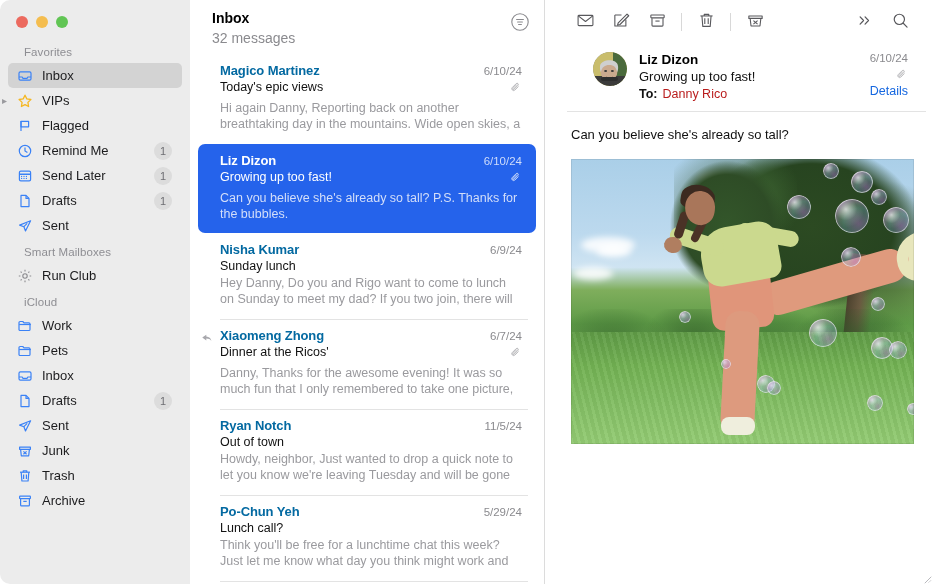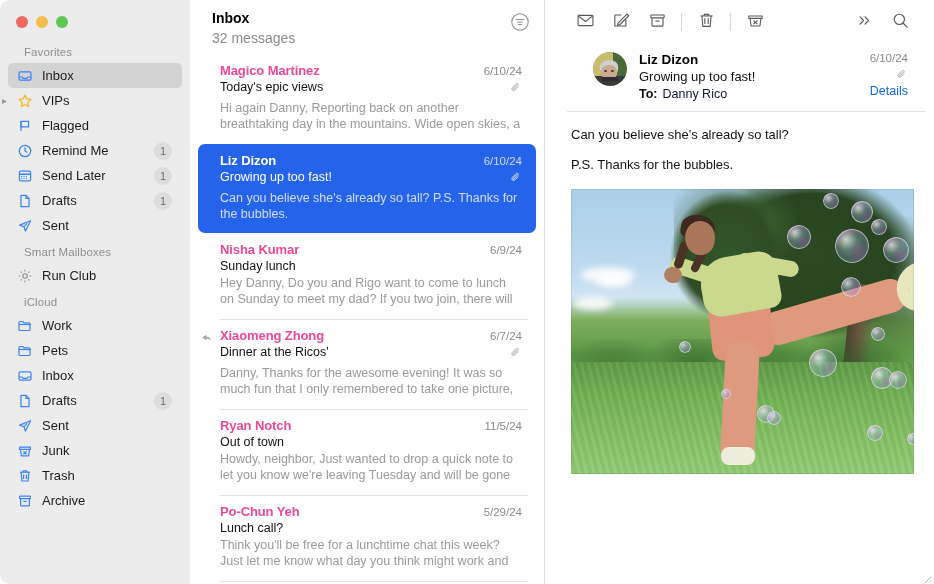--- a/index.html
+++ b/index.html
@@ -115,21 +115,21 @@
   }
   .msg-row + .msg-row::before {
     content: "";
     position: absolute;
     left: 22px; right: 8px; top: 0;
     height: 1px; background: #e3e3e3;
   }
   .msg-row.selected { background: #2563eb; }
   .msg-row.selected::before, .msg-row.selected + .msg-row::before { background: transparent; }
   .msg-top { display: flex; align-items: baseline; justify-content: space-between; }
-  .msg-sender { font-size: 13px; font-weight: bold; color: #ec4899; letter-spacing: -0.1px; }
+  .msg-sender { font-size: 13px; font-weight: bold; color: #0369a1; letter-spacing: -0.1px; }
   .msg-date { font-size: 11.5px; color: #8a8a8e; flex: 0 0 auto; margin-left: 8px; }
   .msg-sub-line { display: flex; align-items: flex-start; justify-content: space-between; margin-top: 2px; }
   .msg-subject { font-size: 12.5px; color: #111; }
   .msg-preview {
     font-size: 12.5px; color: #9a9a9e; line-height: 1.32; margin-top: 2px;
     max-height: 34px; overflow: hidden;
   }
   .msg-row.selected .msg-sender { color: #ffffff; }
   .msg-row.selected .msg-date    { color: #cfdcfb; }
   .msg-row.selected .msg-subject { color: #ffffff; }
@@ -179,21 +179,21 @@
     overflow: hidden;
     position: relative;
     background: #9a9b7c;
   }
   .hdr-main { flex: 1 1 auto; min-width: 0; }
   .hdr-right { flex: 0 0 auto; text-align: right; margin-left: 10px; }
   .hdr-name { font-size: 13.5px; font-weight: bold; color: #000; }
   .hdr-subject { font-size: 13px; color: #111; margin-top: 2px; }
   .hdr-to { font-size: 12.5px; color: #111; margin-top: 3px; }
   .hdr-to .to-label { font-weight: bold; }
-  .hdr-to .to-value { color: #0f172a; margin-left: 5px; }
+  .hdr-to .to-value { color: #b91c1c; margin-left: 5px; }
   .hdr-date { font-size: 11.5px; color: #8a8a8e; }
   .hdr-clip { margin: 4px 0 3px 0; display: flex; justify-content: flex-end; opacity: .8; }
   .hdr-details { font-size: 12.5px; color: #1567e0; }
 
   .body-area { flex: 1 1 auto; padding: 14px 20px 0 26px; overflow: hidden; }
   .body-p { font-size: 13px; color: #111; line-height: 1.45; }
   .body-p + .body-p { margin-top: 11px; }
 
   
   .photo-wrap {
@@ -754,21 +754,20 @@
           <svg width="13" height="13" viewBox="0 0 16 16" fill="none" stroke="#9a9a9e" stroke-width="1.1" stroke-linecap="round">
             <path d="M11.2 7.1l-4.1 4.1a2.2 2.2 0 01-3.1-3.1l5-5a1.5 1.5 0 012.1 2.1l-5 5a.8.8 0 01-1.1-1.1l4.4-4.4"></path>
           </svg>
         </div>
         <div class="hdr-details">Details</div>
       </div>
     </div>
 
     <div class="body-area">
       <div class="body-p">Can you believe she's already so tall?</div>
-      <div class="body-p">P.S. Thanks for the bubbles.</div>
 
       <div class="photo-wrap">
         <div class="photo">
           <div class="cloud" style="left:10px; top:78px; width:54px; height:16px;"></div>
           <div class="cloud" style="left:26px; top:86px; width:34px; height:12px;"></div>
           <div class="cloud" style="left:2px; top:108px; width:40px; height:13px;"></div>
           <div class="cloud" style="left:128px; top:14px; width:36px; height:12px;"></div>
 
           <div class="tree-right"></div>
           <div class="tree-mid"></div>

